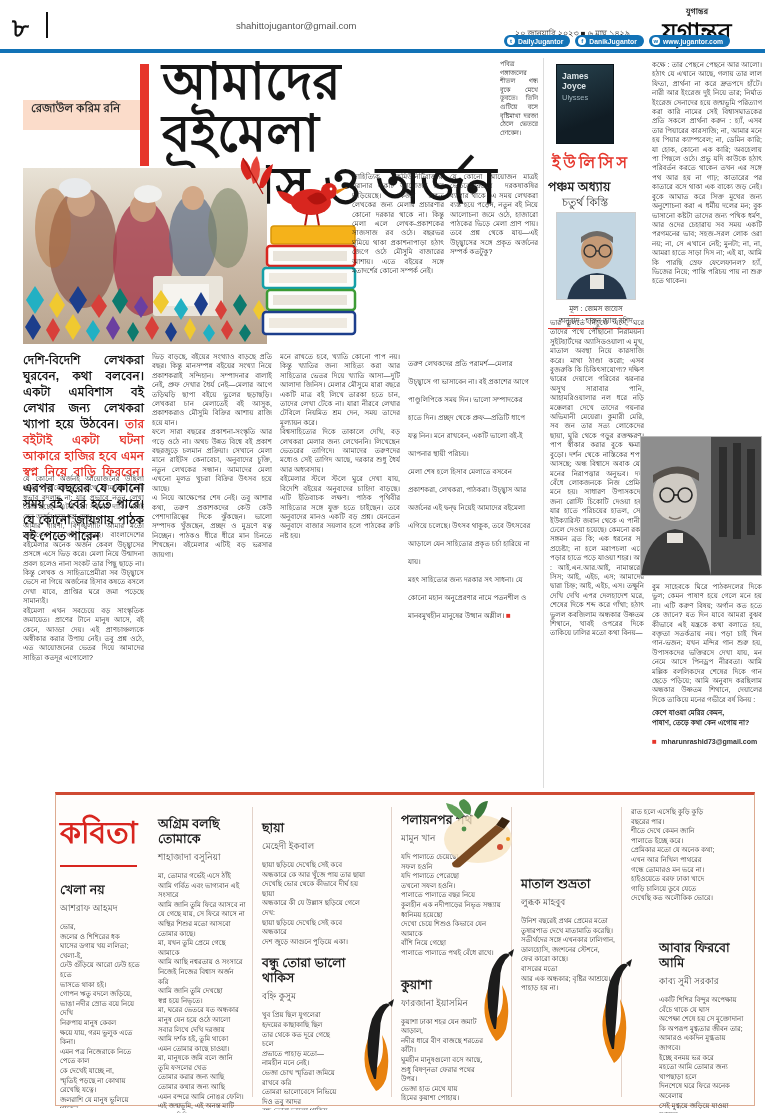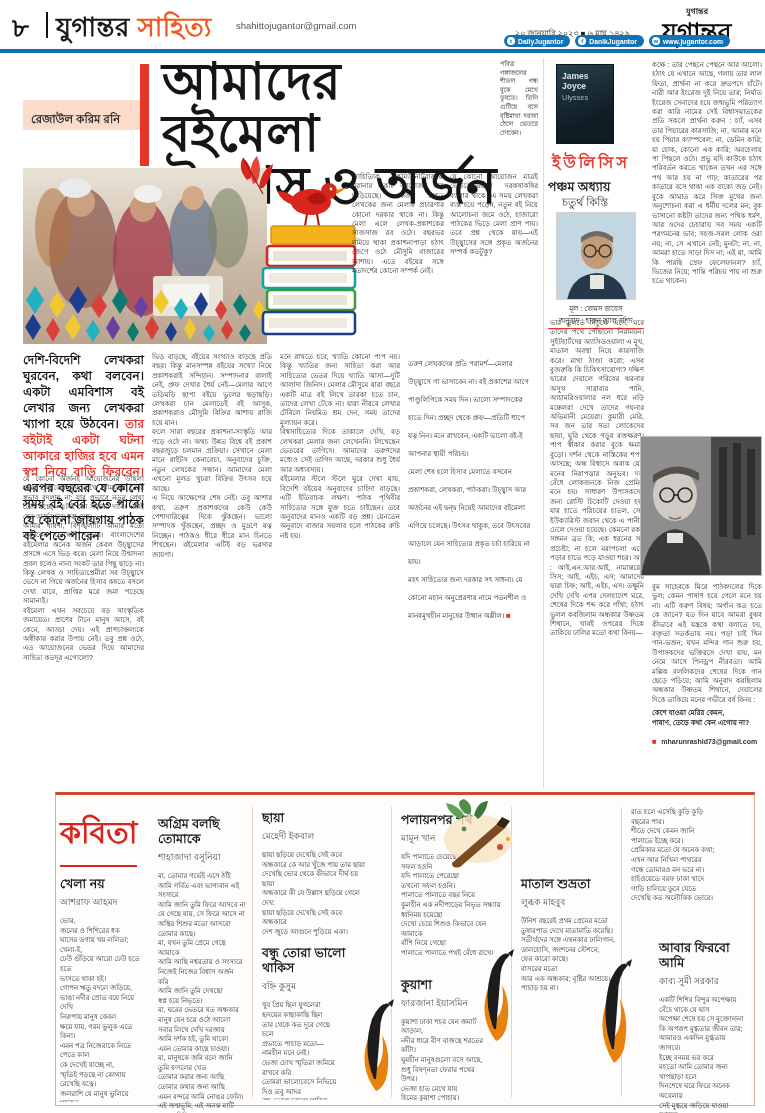--- a/index.html
+++ b/index.html
@@ -16,21 +16,21 @@
   .hdr-email{font-size:9.5px;color:#555}
   .dateline{font-size:8px;color:#222;text-align:right}
   .logo-small{font-size:8px;font-weight:700;text-align:center;color:#111}
   .logo-big{font-size:25px;font-weight:800;text-align:center;color:#0d0d0d}
   .bluebar{background:#1272b6}
   .badge{display:inline-flex;align-items:center;gap:3px;background:#1272b6;color:#fff;
     border-radius:7px;font-size:6.8px;font-weight:700;padding:1px 7px 1px 3px;height:12px}
   .badge .ic{width:8px;height:8px;border-radius:50%;background:#fff;color:#1272b6;
     font-size:6px;font-weight:800;display:inline-flex;align-items:center;justify-content:center;line-height:8px}
   
-  .byline-box{background:#fbdcca;display:flex;align-items:flex-end;padding-left:8px;
+  .byline-box{background:#fbdcca;display:flex;align-items:flex-start;padding-left:8px;
     font-size:11.5px;font-weight:700;color:#2b2b2b}
   .redbar{background:#e6352b}
   .headline{font-size:51px;line-height:52px;font-weight:800;color:#151515;white-space:pre-line;letter-spacing:.2px}
   
   .pq{font-size:12px;line-height:16px;font-weight:700;color:#111;text-align:justify}
   .pq .red{color:#e6352b}
   .endmark{color:#e6352b;font-size:8px}
   
   .u-title{font-size:16px;font-weight:800;color:#e6352b;letter-spacing:3px}
   .u-chap{font-size:12.5px;font-weight:800;color:#1a1a1a}
@@ -52,24 +52,20 @@
   .cover .ca{font-size:8.5px;font-weight:700;line-height:10px;color:#dfe7ea}
   .cover .ct{font-size:7.5px;color:#9fb3bc;margin-top:2px}
 </style>
 </head>
 <body>
 
 <div class="page">
 
   <div class="abs pagenum" style="left:12px;top:8px">৮</div>
   <div class="abs" style="left:46px;top:12px;width:2px;height:26px;background:#111"></div>
-  <div class="abs brand" style="left:56px;top:7px">
-    <span>যুগান্তর</span>
-    <span class="orange">সাহিত্য</span>
-  </div>
   <div class="abs hdr-email" style="left:236px;top:20px">shahittojugantor@gmail.com</div>
 
   <div class="abs logo-small" style="left:636px;top:5px;width:122px">যুগান্তর</div>
   <div class="abs dateline" style="left:480px;top:27px;width:150px">২০ জানুয়ারি ২০২৩ ■ ৬ মাঘ ১৪২৯</div>
   <div class="abs logo-big" style="left:636px;top:13px;width:122px">যুগান্তর</div>
 
   <div class="abs" style="left:504px;top:35px;display:flex;gap:5px">
     <span class="badge">
         <span class="ic">t</span>
         <span>DailyJugantor</span>
@@ -260,21 +256,21 @@
   </div>
 
   <div class="abs poetry-box" style="left:55px;top:792px;width:700px;height:314px">
     <div class="pcol-rule abs" style="left:196px;top:12px;height:290px"></div>
     <div class="pcol-rule abs" style="left:335px;top:12px;height:290px"></div>
     <div class="pcol-rule abs" style="left:455px;top:12px;height:290px"></div>
     <div class="pcol-rule abs" style="left:565px;top:12px;height:290px"></div>
 
     <div class="abs" style="left:4px;top:14px;width:82px">
       <div class="p-title">কবিতা</div>
-      <div style="margin-top:10px">
+      <div style="margin-top:16px">
         <div class="poem-t">খেলা নয়</div>
         <div class="poem-a">আশরাফ আহমদ</div>
         <div class="poem-l" style="height:186px">ভোর,
 জলের ও শিশিরের ধক
 ঘাসের ডগায় খয় ললিতা;
 খেলা-ই,
 ঢেউ গুঁড়িয়ে আরো ঢেউ হতে হতে
 ভাসতে থাকা হই।
 গোপন ঋতু বদলে জড়িয়ে,
 ভাঙা নদীর স্রোত বয়ে নিয়ে দেখি
@@ -317,21 +313,21 @@
 তোমার কথার জন্য আছি
 এমন বন্দরে আমি নোঙর ফেলি।
 এই জন্মভূমি, এই অনন্ত মাটি
 আর পরিধিতে তোমার আকাশ
 মা, তুমি ছাড়া এই পথ
 খাটে-মাঠে-ঘাটে কেউ নেই
 মা, আমি তোমার কাছে ফিরি।</div>
       </div>
     </div>
 
-    <div class="abs" style="left:206px;top:16px;width:104px">
+    <div class="abs" style="left:206px;top:26px;width:104px">
       <div>
         <div class="poem-t">ছায়া</div>
         <div class="poem-a">মেহেদী ইকবাল</div>
         <div class="poem-l">ছায়া ছড়িয়ে দেখেছি সেই কবে
 অন্ধকারে কে আর খুঁজে পায় তার ছায়া
 দেখেছি ভোর থেকে কীভাবে দীর্ঘ হয় ছায়া
 অন্ধকারে কী যে উল্লাস ছড়িয়ে গেলে দেখ:
 ছায়া ছড়িয়ে দেখেছি সেই কবে
 অন্ধকারে
 দেশ জুড়ে আগুনে পুড়িয়ে একা।</div>

